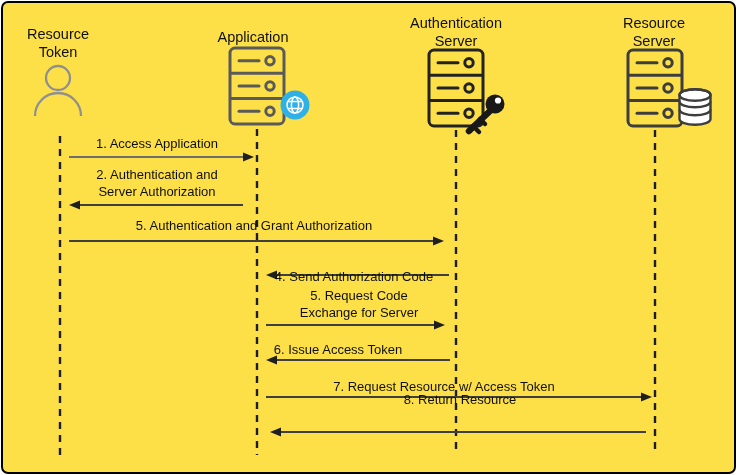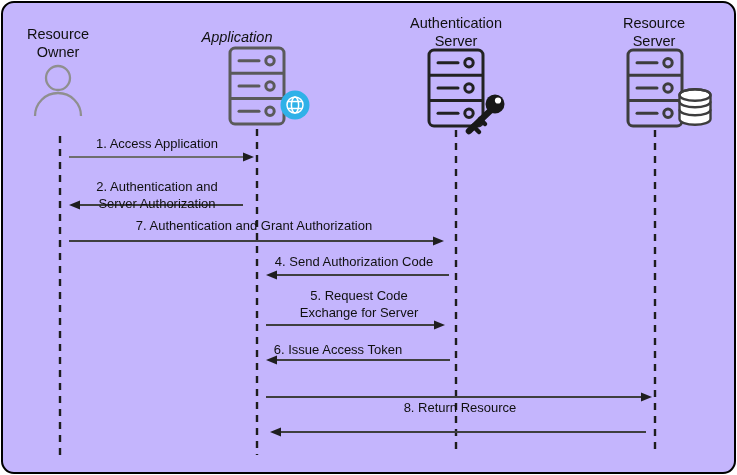--- a/index.html
+++ b/index.html
@@ -1,45 +1,45 @@
 <!DOCTYPE html>
 <html><head>
 <meta charset="utf-8">
 <style>
   html,body{margin:0;padding:0;background:#fff;}
   .frame{
     position:relative;
     width:731px;height:469px;
     margin:1px;
     border:2px solid #000;
-    border-radius:13px;
-    background:#c4b5fd;
+    border-radius:7px;
+    background:#fde047;
     font-family:"Liberation Sans",sans-serif;
     overflow:hidden;
   }
   .layer{position:absolute;left:0;top:0;width:731px;height:469px;}
   .life{stroke:#1d1d1d;stroke-width:2.4;stroke-dasharray:7 6;}
   .mline{stroke:#3f3f3f;stroke-width:2;}
   .mline1{stroke:#6e6e6e;stroke-width:2.2;}
   .mhead{fill:#1f1f1f;}
   .lbl{position:absolute;color:#101010;}
   .actor{font-size:14.5px;line-height:18px;text-align:center;}
   .msg{font-size:13px;line-height:16.5px;text-align:center;white-space:nowrap;}
   .a1{left:5px;top:22px;width:100px;}
-  .a2{left:176px;top:25px;width:116px;font-style:italic;}
+  .a2{left:192px;top:25px;width:116px;}
   .a3{left:394px;top:11px;width:118px;}
   .a4{left:592px;top:11px;width:118px;}
   .m1{left:64px;top:133px;width:180px;}
-  .m2{left:64px;top:176px;width:180px;}
+  .m2{left:64px;top:164px;width:180px;}
   .m3{left:64px;top:215px;width:374px;}
-  .m4{left:261px;top:251px;width:180px;}
+  .m4{left:261px;top:266px;width:180px;}
   .m5{left:256px;top:285px;width:200px;text-align:center;}
   .m6{left:245px;top:339px;width:180px;}
   .m7{left:261px;top:376px;width:360px;}
-  .m8{left:277px;top:397px;width:360px;}
+  .m8{left:277px;top:389px;width:360px;}
 </style>
 </head>
 <body>
 
 <div class="frame">
 
   <svg class="layer" viewBox="0 0 731 469" xmlns="http://www.w3.org/2000/svg">
     <defs>
       <g id="server" fill="none" stroke-width="3">
         <rect x="0" y="0" width="54" height="76" rx="5"></rect>
@@ -125,21 +125,21 @@
       <polygon class="mhead" points="649,394 638,389.4 638,398.6"></polygon>
     </g>
     <g>
       <line class="mline" x1="277" y1="429" x2="643" y2="429"></line>
       <polygon class="mhead" points="267,429 278,424.4 278,433.6"></polygon>
     </g>
   </svg>
 
   <div class="lbl actor a1">
     <div>Resource</div>
-    <div>Owner</div>
+    <div>Token</div>
   </div>
   <div class="lbl actor a2">
     <div>Application</div>
   </div>
   <div class="lbl actor a3">
     <div>Authentication</div>
     <div>Server</div>
   </div>
   <div class="lbl actor a4">
     <div>Resource</div>
@@ -147,29 +147,32 @@
   </div>
 
   <div class="lbl msg m1">
     <div>1. Access Application</div>
   </div>
   <div class="lbl msg m2">
     <div>2. Authentication and</div>
     <div>Server Authorization</div>
   </div>
   <div class="lbl msg m3">
-    <div>7. Authentication and Grant Authorization</div>
+    <div>5. Authentication and Grant Authorization</div>
   </div>
   <div class="lbl msg m4">
     <div>4. Send Authorization Code</div>
   </div>
   <div class="lbl msg m5">
     <div>5. Request Code</div>
     <div>Exchange for Server</div>
   </div>
   <div class="lbl msg m6">
     <div>6. Issue Access Token</div>
   </div>
+  <div class="lbl msg m7">
+    <div>7. Request Resource w/ Access Token</div>
+  </div>
   <div class="lbl msg m8">
     <div>8. Return Resource</div>
   </div>
 
 </div>
 
 </body></html>

